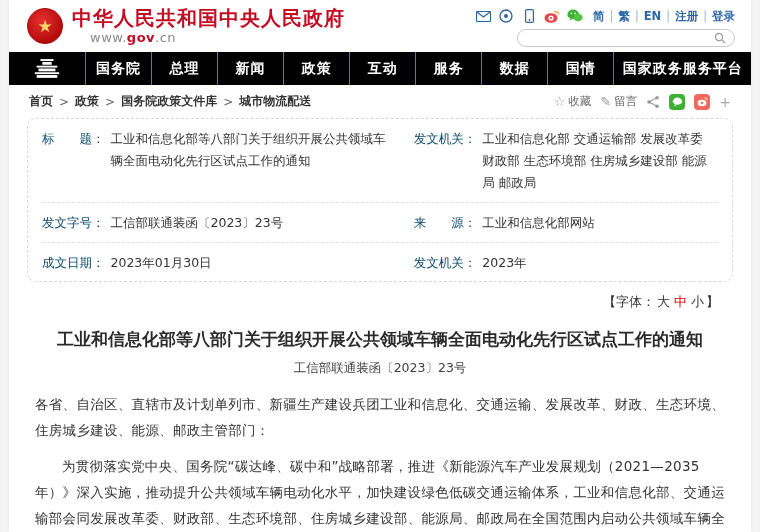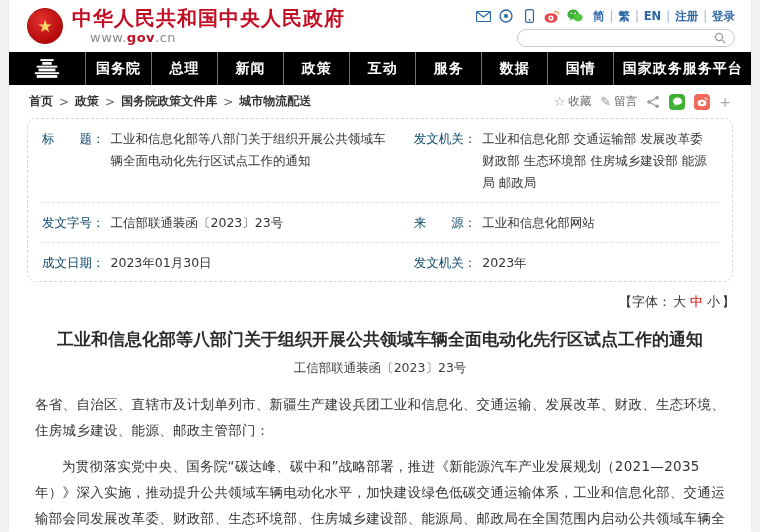--- a/index.html
+++ b/index.html
@@ -52,21 +52,21 @@
   .doc-meta-box { margin:2px 18px 6px 18px; border:1px dashed #d6d6d6; border-radius:9px; padding:0 14px; }
   .meta-row { display:flex; padding:9px 0 8px 0; border-bottom:1px dashed #e0e0e0; }
   .meta-row:last-child { border-bottom:none; }
   .cell { display:flex; font-size:12.5px; line-height:1.75; }
   .cell-left { width:55%; padding-right:16px; }
   .cell-right { width:45%; }
   .meta-label { color:#0c4a6e; white-space:nowrap; flex-shrink:0; margin-right:6px; }
   .meta-value { color:#333; }
 
   
-  .font-size-row { text-align:right; padding:5px 16px 0 0; font-size:13px; color:#333; }
+  .font-size-row { text-align:right; padding:5px 32px 0 0; font-size:13px; color:#333; }
   .font-size-row .fs { cursor:pointer; margin:0 2px; }
   .font-size-row .active { color:#d00; }
 
   
   .article { padding:8px 26px 0 26px; color:#333; }
   .article-title { text-align:center; font-size:17px; font-weight:bold; color:#2b2b2b; line-height:1.5; margin:8px 0 7px 0; }
   .doc-number { text-align:center; font-size:12.5px; color:#404040; margin-bottom:14px; }
   .addressee { font-size:13.5px; line-height:1.95; margin-bottom:9px; letter-spacing:.3px;}
   .body-para { font-size:13.5px; line-height:1.95; text-indent:2em; letter-spacing:.3px;}
 

